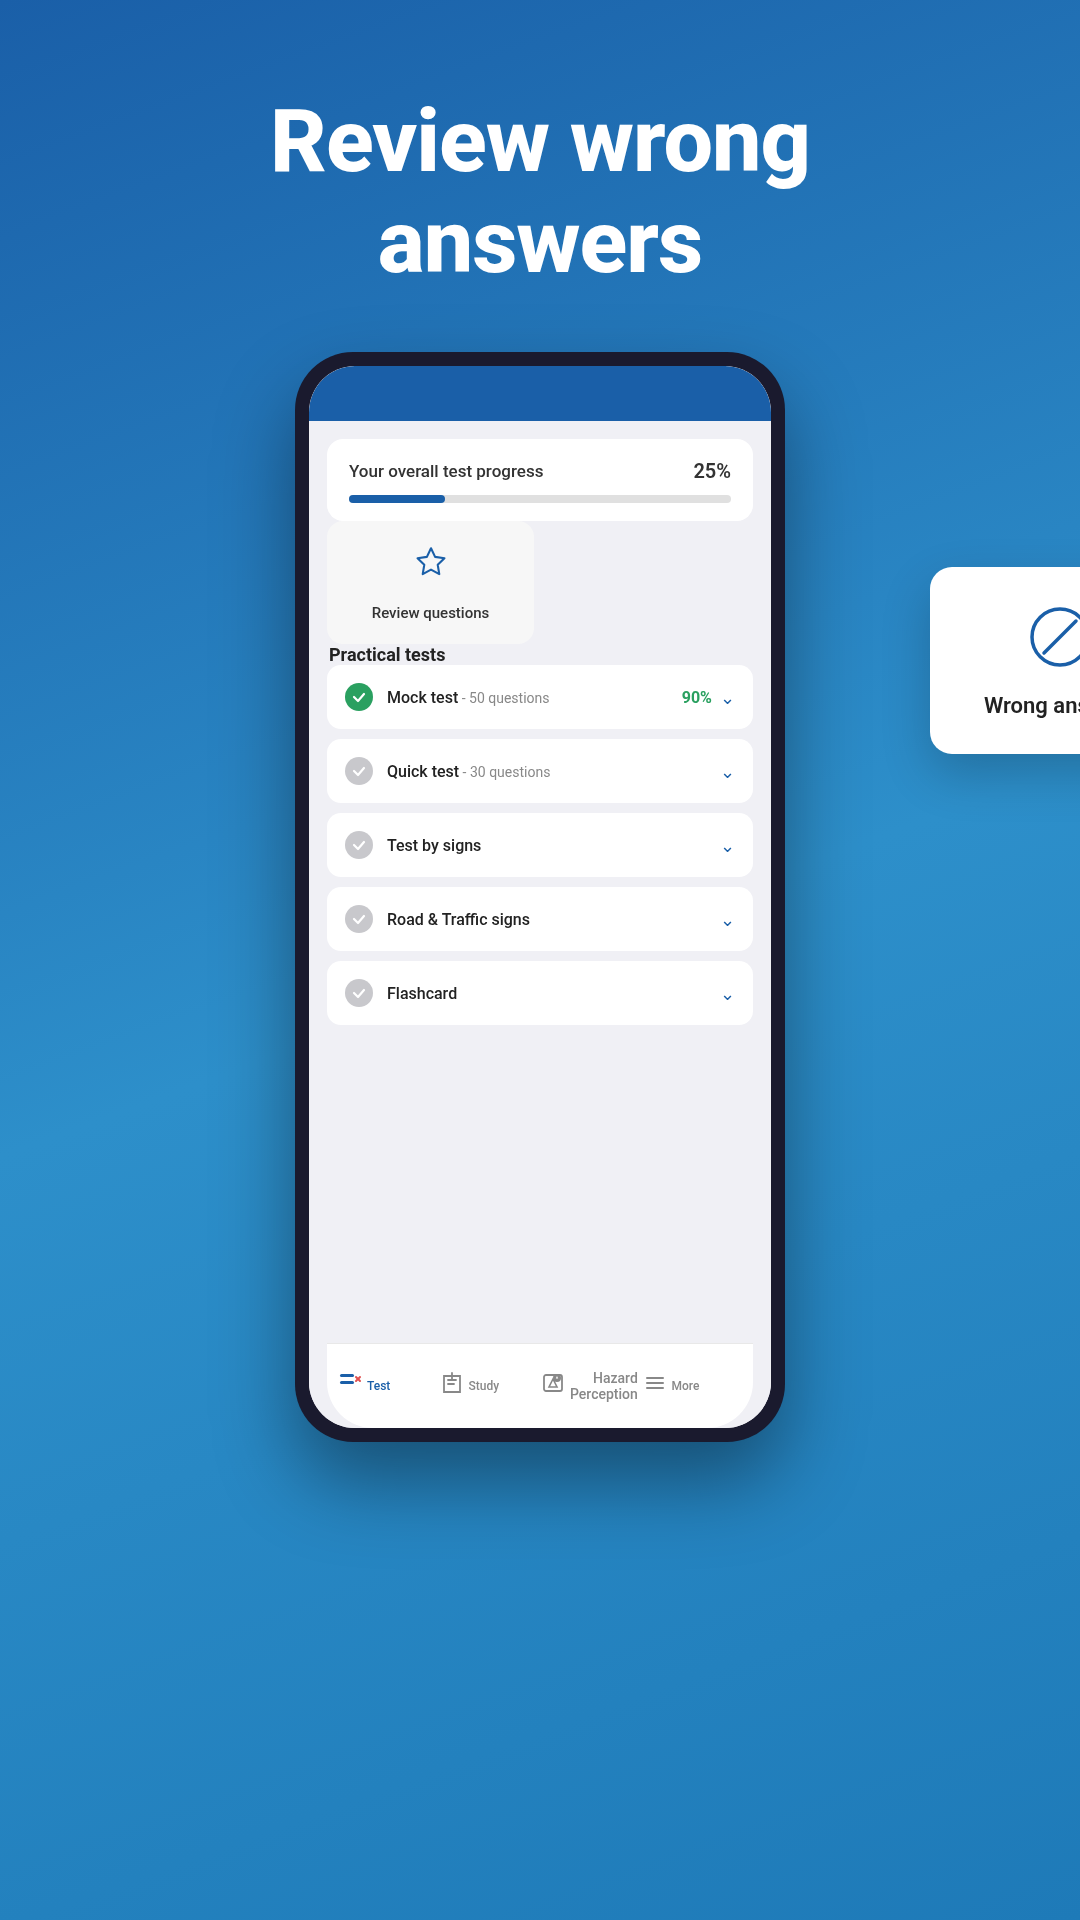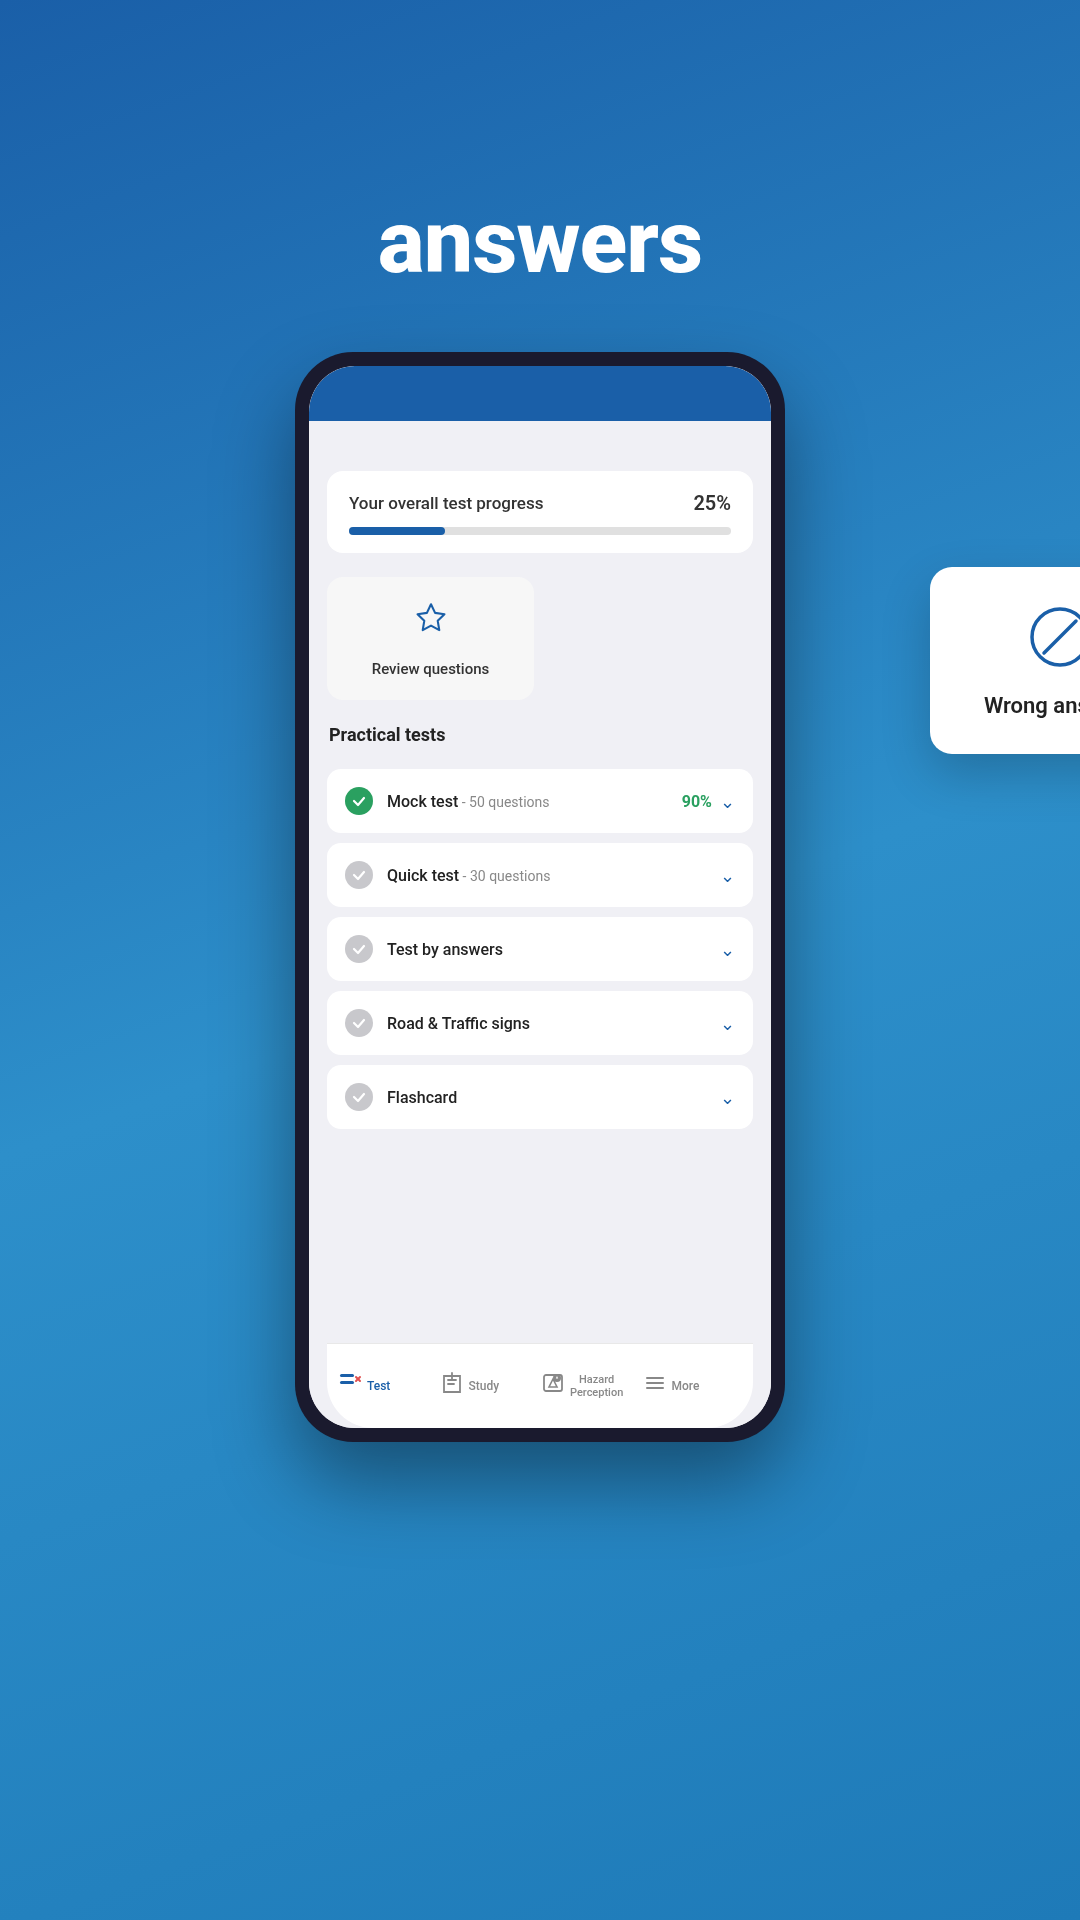--- a/index.html
+++ b/index.html
@@ -60,22 +60,21 @@
       flex-shrink: 0;
     }
 
     .screen-content {
       flex: 1;
       overflow: hidden;
       background: #f0f0f5;
       padding: 18px 18px 0 18px;
       display: flex;
       flex-direction: column;
-      gap: 24px;
-      margin-top: 32px;
+      gap: 0;
     }
 
     
     .progress-card {
       background: #ffffff;
       border-radius: 16px;
       padding: 20px 22px 18px;
       flex-shrink: 0;
     }
 
@@ -299,21 +298,21 @@
     
     .star-svg {
       width: 42px;
       height: 42px;
     }
   </style>
 </head>
 <body>
 
 <div class="hero-title">
-  <br>
+  <span>Review wrong</span><br>
   <span>answers</span>
 </div>
 
 <div class="phone-wrapper">
   <div class="phone-frame">
     <div class="phone-screen">
 
       <div class="screen-header"></div>
 
       <div class="screen-content">
@@ -381,21 +380,21 @@
             </div>
           </div>
 
           <div class="list-item">
             <div class="list-item-left">
               <div class="check-circle gray">
                 <svg viewBox="0 0 16 16" fill="none">
                     <path d="M3 8l4 4 6-7" stroke="#fff" stroke-width="2.2" stroke-linecap="round" stroke-linejoin="round"></path>
                   </svg>
               </div>
-              <span class="item-text">Test by answers</span>
+              <span class="item-text">Test by signs</span>
             </div>
             <div class="item-right">
               <span class="chevron">⌄</span>
             </div>
           </div>
 
           <div class="list-item">
             <div class="list-item-left">
               <div class="check-circle gray">
                 <svg viewBox="0 0 16 16" fill="none">
@@ -454,21 +453,21 @@
 
           <div class="nav-item">
             <span class="nav-icon">
               <svg width="26" height="26" viewBox="0 0 26 26" fill="none">
                 <rect x="4" y="5" width="18" height="16" rx="2" stroke="#888" stroke-width="1.8" fill="none"></rect>
                 <polygon points="13,9 17,17 9,17" stroke="#888" stroke-width="1.6" fill="none"></polygon>
                 <circle cx="17" cy="8" r="4" fill="#888"></circle>
                 <polygon points="17,6 18.2,8.4 15.8,8.4" fill="white"></polygon>
               </svg>
             </span>
-            <span class="nav-label" style="font-size:11px;text-align:center;">Hazard<br>Perception</span>
+            <span class="nav-label" style="font-size:14px;text-align:right;">Hazard<br>Perception</span>
           </div>
 
           <div class="nav-item">
             <span class="nav-icon">
               <svg width="26" height="26" viewBox="0 0 26 26" fill="none">
                 <line x1="5" y1="8" x2="21" y2="8" stroke="#888" stroke-width="2" stroke-linecap="round"></line>
                 <line x1="5" y1="13" x2="21" y2="13" stroke="#888" stroke-width="2" stroke-linecap="round"></line>
                 <line x1="5" y1="18" x2="21" y2="18" stroke="#888" stroke-width="2" stroke-linecap="round"></line>
               </svg>
             </span>

